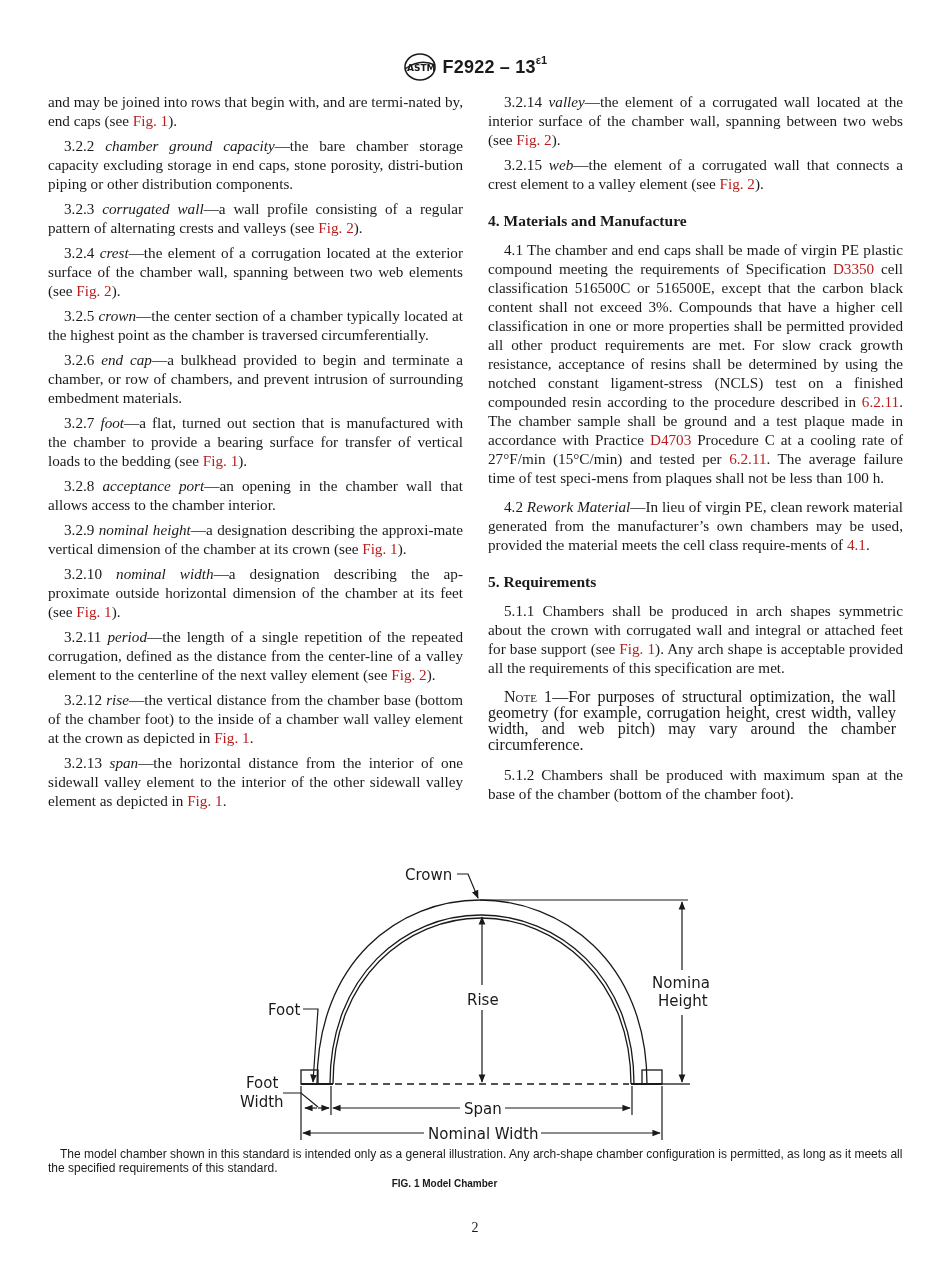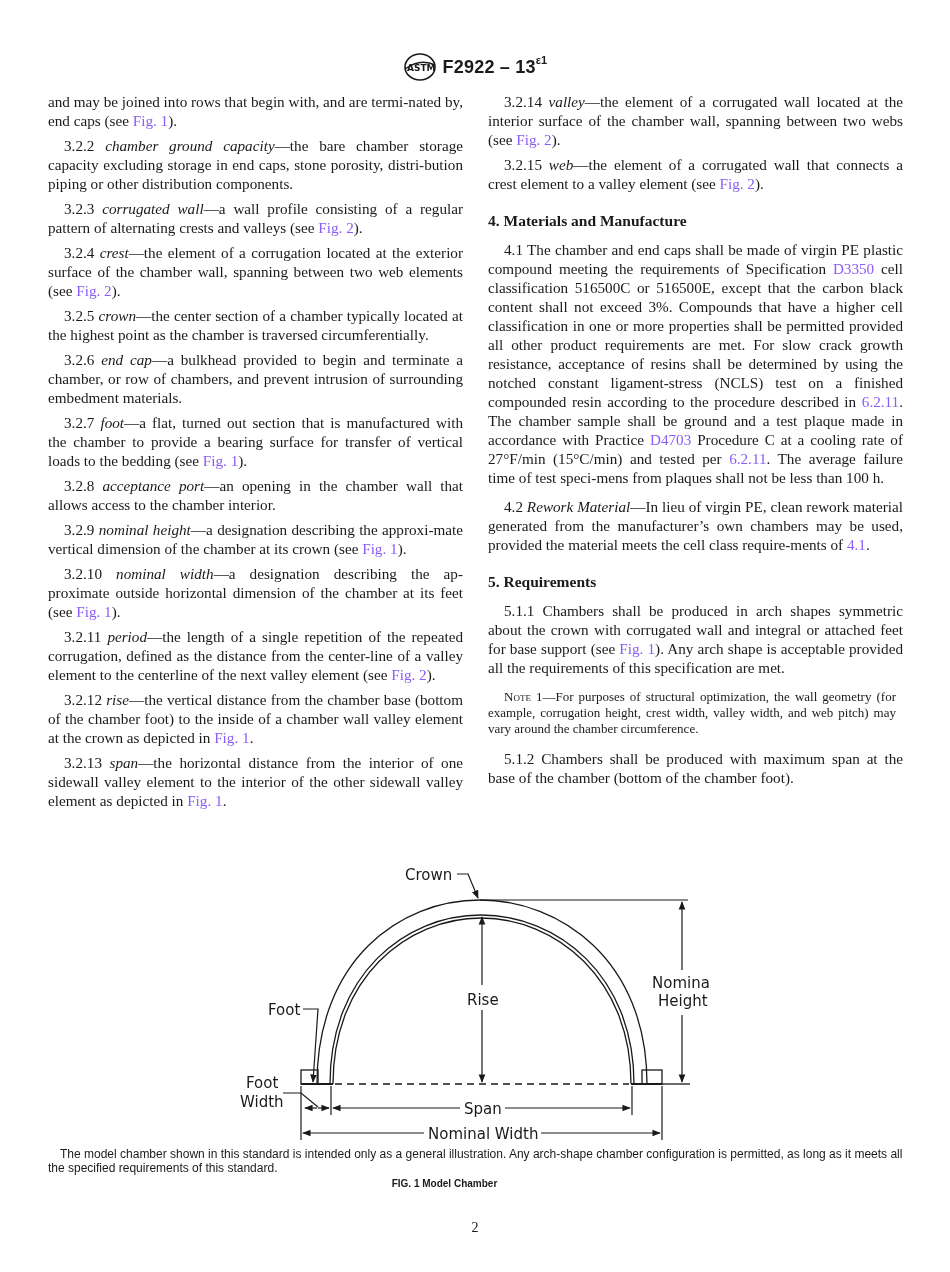--- a/index.html
+++ b/index.html
@@ -8,23 +8,23 @@
   .header { position: absolute; top: 52px; left: 0; width: 950px; display: flex; justify-content: center; align-items: center; gap: 6px; }
   .logo { width: 34px; height: 30px; }
   .designation { font-family: "Liberation Sans", "DejaVu Sans", sans-serif; font-weight: bold; font-size: 18px; letter-spacing: 0.2px; text-align: right; }
   .designation sup { font-size: 11px; position: relative; top: -2px; }
   .col { position: absolute; top: 92px; width: 415px; font-size: 15.2px; line-height: 19px; text-align: justify; }
   .col.left { left: 48px; }
   .col.right { left: 488px; }
   .para { margin-bottom: 6px; text-indent: 16px; hyphens: manual; }
   .para.noindent { text-indent: 0; }
   .term { font-style: italic; }
-  .link { color: #8b5cf6; }
+  .link { color: #b91c1c; }
   .section-head { font-weight: bold; font-size: 15.5px; margin: 18px 0 10px 0; }
-  .note { font-size: 13px; line-height: 16px; text-indent: 16px; margin: 12px 7px 12px 0; }
+  .note { font-size: 16px; line-height: 16px; text-indent: 16px; margin: 12px 7px 12px 0; }
   .note .sc { font-variant: small-caps; }
   .figure { position: absolute; left: 230px; top: 855px; width: 480px; height: 300px; }
   .fig-caption-note { position: absolute; top: 1147px; left: 48px; width: 860px; font-family: "Liberation Sans", "DejaVu Sans", sans-serif; font-size: 12px; line-height: 14px; text-indent: 12px; }
   .fig-title { position: absolute; top: 1178px; left: 0; width: 889px; text-align: center; font-family: "Liberation Sans", "DejaVu Sans", sans-serif; font-weight: bold; font-size: 10px; }
   .page-num { position: absolute; top: 1220px; left: 0; width: 950px; text-align: center; font-size: 14px; }
   svg text { font-family: "DejaVu Sans", "Liberation Sans", sans-serif; font-size: 15px; fill: #1a1a1a; }
 </style>
 </head>
 <body>
 

